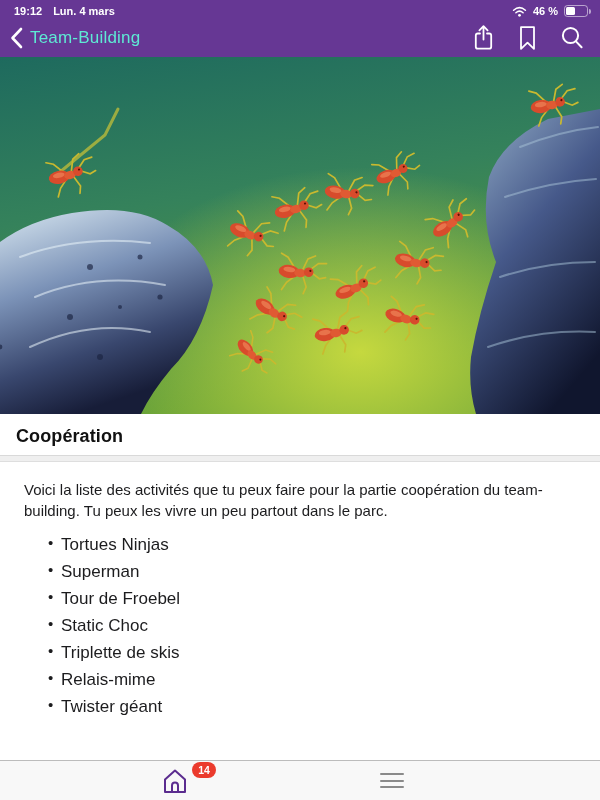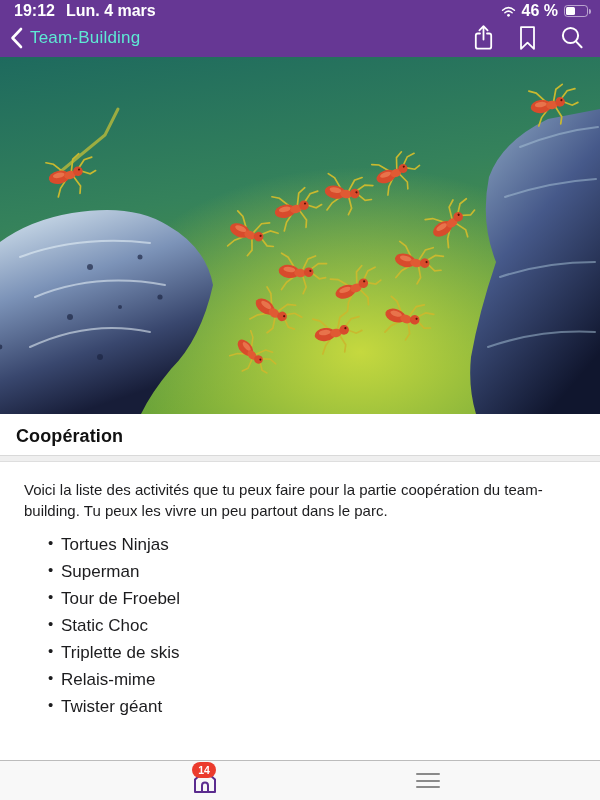--- a/index.html
+++ b/index.html
@@ -20,21 +20,21 @@
 
   
   .statusbar {
     height: 22px;
     background: var(--header, #663794);
     color: #fff;
     display: flex;
     align-items: center;
     justify-content: space-between;
     padding: 0 12px 0 14px;
-    font-size: 16px;
+    font-size: 11px;
     font-weight: 600;
   }
   .statusbar .left { display: flex; gap: 11px; align-items: center; }
   .statusbar .right { display: flex; gap: 6px; align-items: center; }
   .battery-shape {
     width: 24px; height: 12px;
     border: 1px solid rgba(255,255,255,0.55);
     border-radius: 3.5px;
     position: relative;
     display: flex; align-items: center;
@@ -97,21 +97,21 @@
   .tabbar {
     position: absolute;
     left: 0; bottom: 0;
     width: 600px; height: 40px;
     background: #f8f8f8;
     border-top: 1px solid #bcbcbc;
     display: flex;
     align-items: center;
     justify-content: space-evenly;
   }
-  .tab-item { position: relative; display: flex; align-items: center; justify-content: flex-end; cursor: pointer; width: 60px; height: 40px; }
+  .tab-item { position: relative; display: flex; align-items: center; justify-content: flex-start; cursor: pointer; width: 60px; height: 40px; }
   .badge {
     position: absolute;
     top: 1px; left: 32px;
     min-width: 24px; height: 16px;
     background: var(--badge, #EB3B2D);
     color: #fff;
     font-size: 10.5px;
     font-weight: 700;
     border-radius: 8.5px;
     display: flex; align-items: center; justify-content: center;

